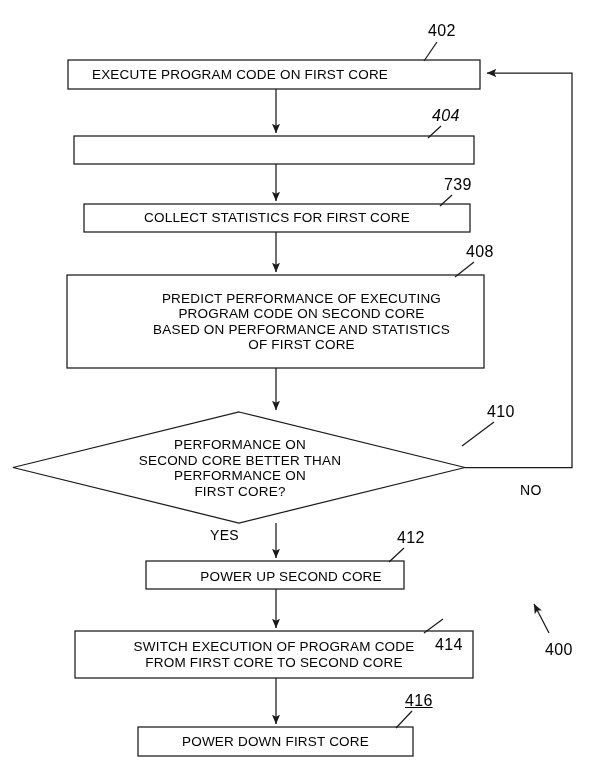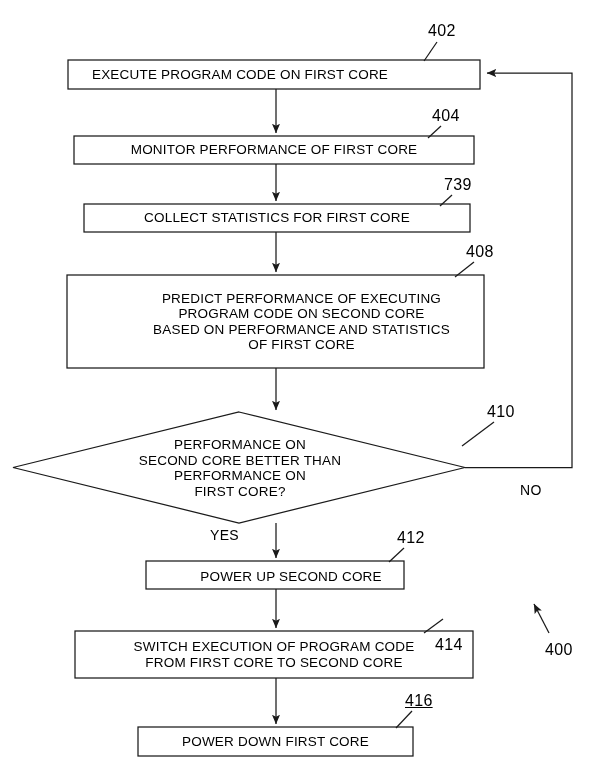--- a/index.html
+++ b/index.html
@@ -90,40 +90,39 @@
       <line x1="494" y1="422" x2="462" y2="446"></line>
       <line x1="404" y1="548" x2="389" y2="562"></line>
       <line x1="443" y1="619" x2="424" y2="633"></line>
       <line x1="412" y1="711" x2="396" y2="728"></line>
 
       <line x1="549" y1="633" x2="534" y2="604" marker-end="url(#arrowhead)"></line>
     </g>
   </svg>
 
   <div class="node-text" style="left:68px; top:60px; width:344px; height:29px;">EXECUTE PROGRAM CODE ON FIRST CORE</div>
-  <div class="node-text" style="left:74px; top:136px; width:400px; height:28px;">MONITOR PERFORMANCE OF FIRST CORE</div>
   <div class="node-text" style="left:84px; top:204px; width:386px; height:28px;">COLLECT STATISTICS FOR FIRST CORE</div>
   <div class="node-text" style="left:67px; top:275px; width:417px; height:93px;padding-left:26px;">PREDICT PERFORMANCE OF EXECUTING
 PROGRAM CODE ON SECOND CORE
 BASED ON PERFORMANCE AND STATISTICS
 OF FIRST CORE</div>
   <div class="node-text" style="left:90px; top:423px; width:300px; height:90px;">PERFORMANCE ON
 SECOND CORE BETTER THAN
 PERFORMANCE ON
 FIRST CORE?</div>
   <div class="node-text" style="left:162px; top:561px; width:258px; height:31px;border-radius:9px;">POWER UP SECOND CORE</div>
   <div class="node-text" style="left:75px; top:631px; width:398px; height:47px;">SWITCH EXECUTION OF PROGRAM CODE
 FROM FIRST CORE TO SECOND CORE</div>
   <div class="node-text" style="left:138px; top:727px; width:275px; height:29px;">POWER DOWN FIRST CORE</div>
 
   <div class="branch-label" style="left:210px; top:527px;">YES</div>
   <div class="branch-label" style="left:520px; top:482px;">NO</div>
 
   <div class="ref-num" style="left:428px; top:22px;">402</div>
-  <div class="ref-num" style="left:432px; top:107px;">404</div>
+  <div class="ref-num" style="left:432px; top:107px;font-style:italic;">404</div>
   <div class="ref-num" style="left:444px; top:176px;">739</div>
   <div class="ref-num" style="left:466px; top:243px;">408</div>
   <div class="ref-num" style="left:487px; top:403px;">410</div>
   <div class="ref-num" style="left:397px; top:529px;">412</div>
   <div class="ref-num" style="left:435px; top:636px;">414</div>
   <div class="ref-num" style="left:405px; top:692px;text-decoration:underline;">416</div>
   <div class="ref-num" style="left:545px; top:613px;margin-top:28px;">400</div>
 
 </div>
 

